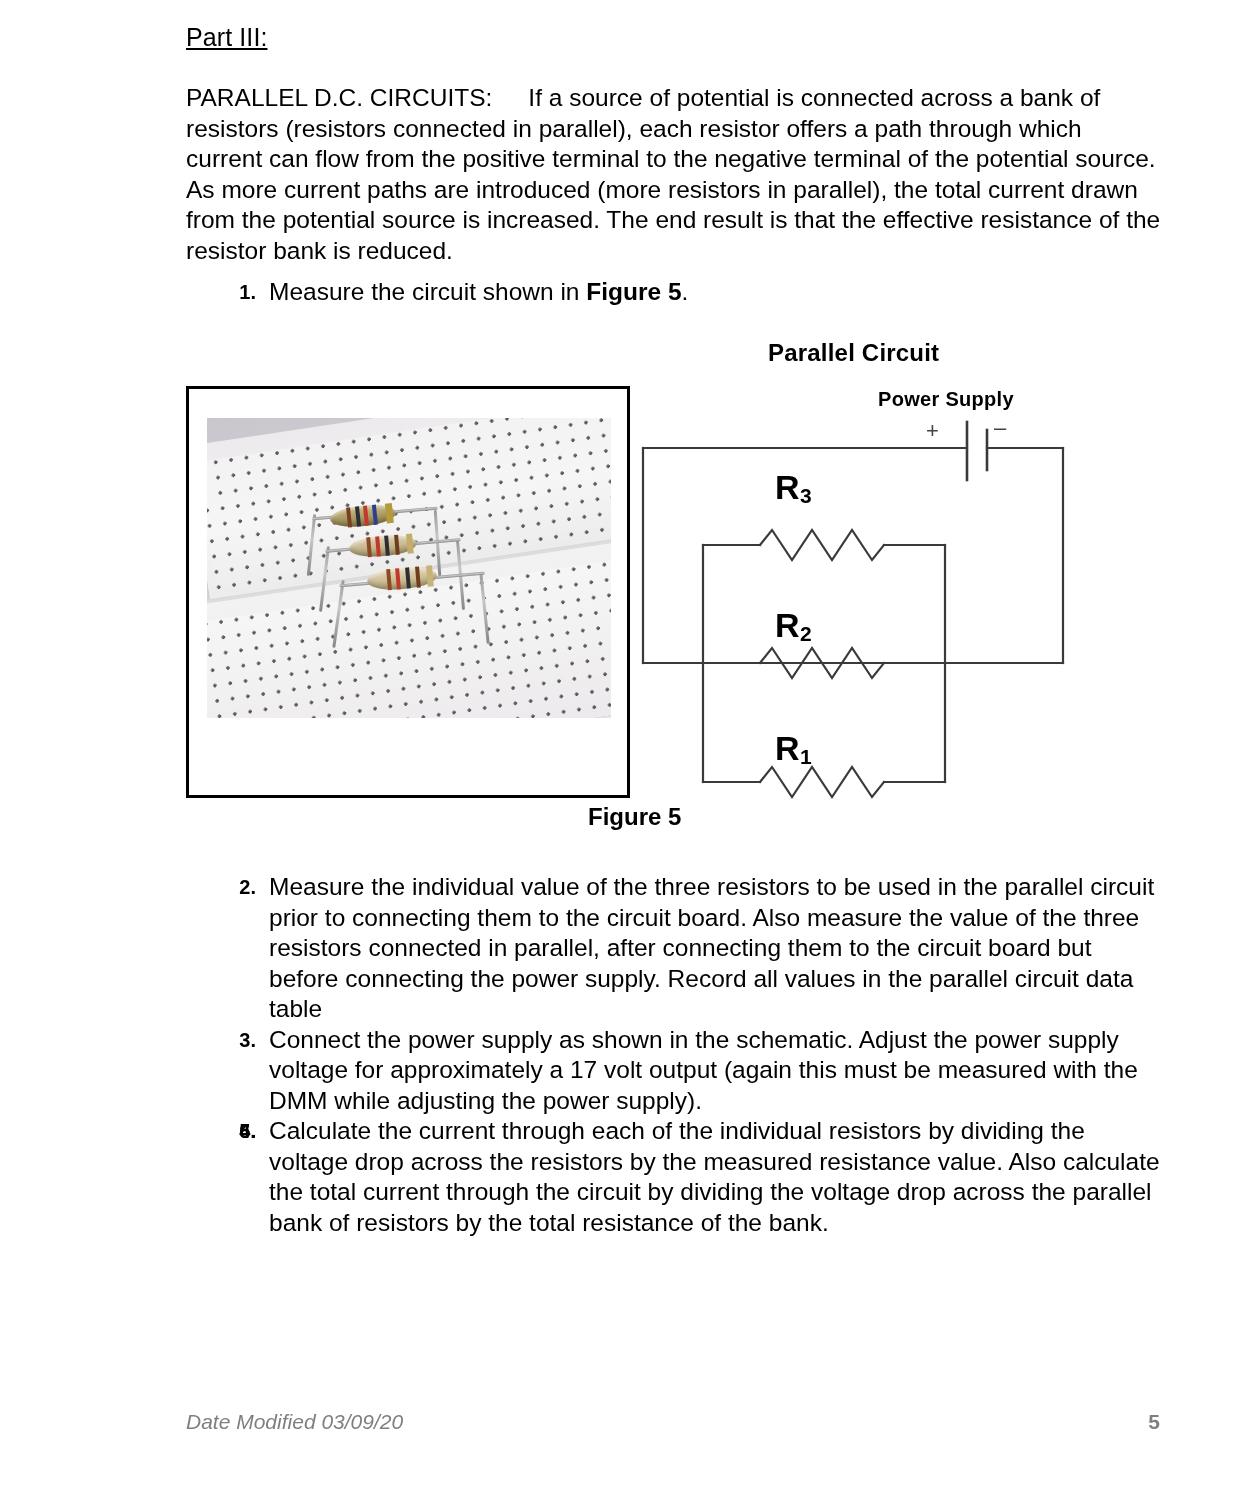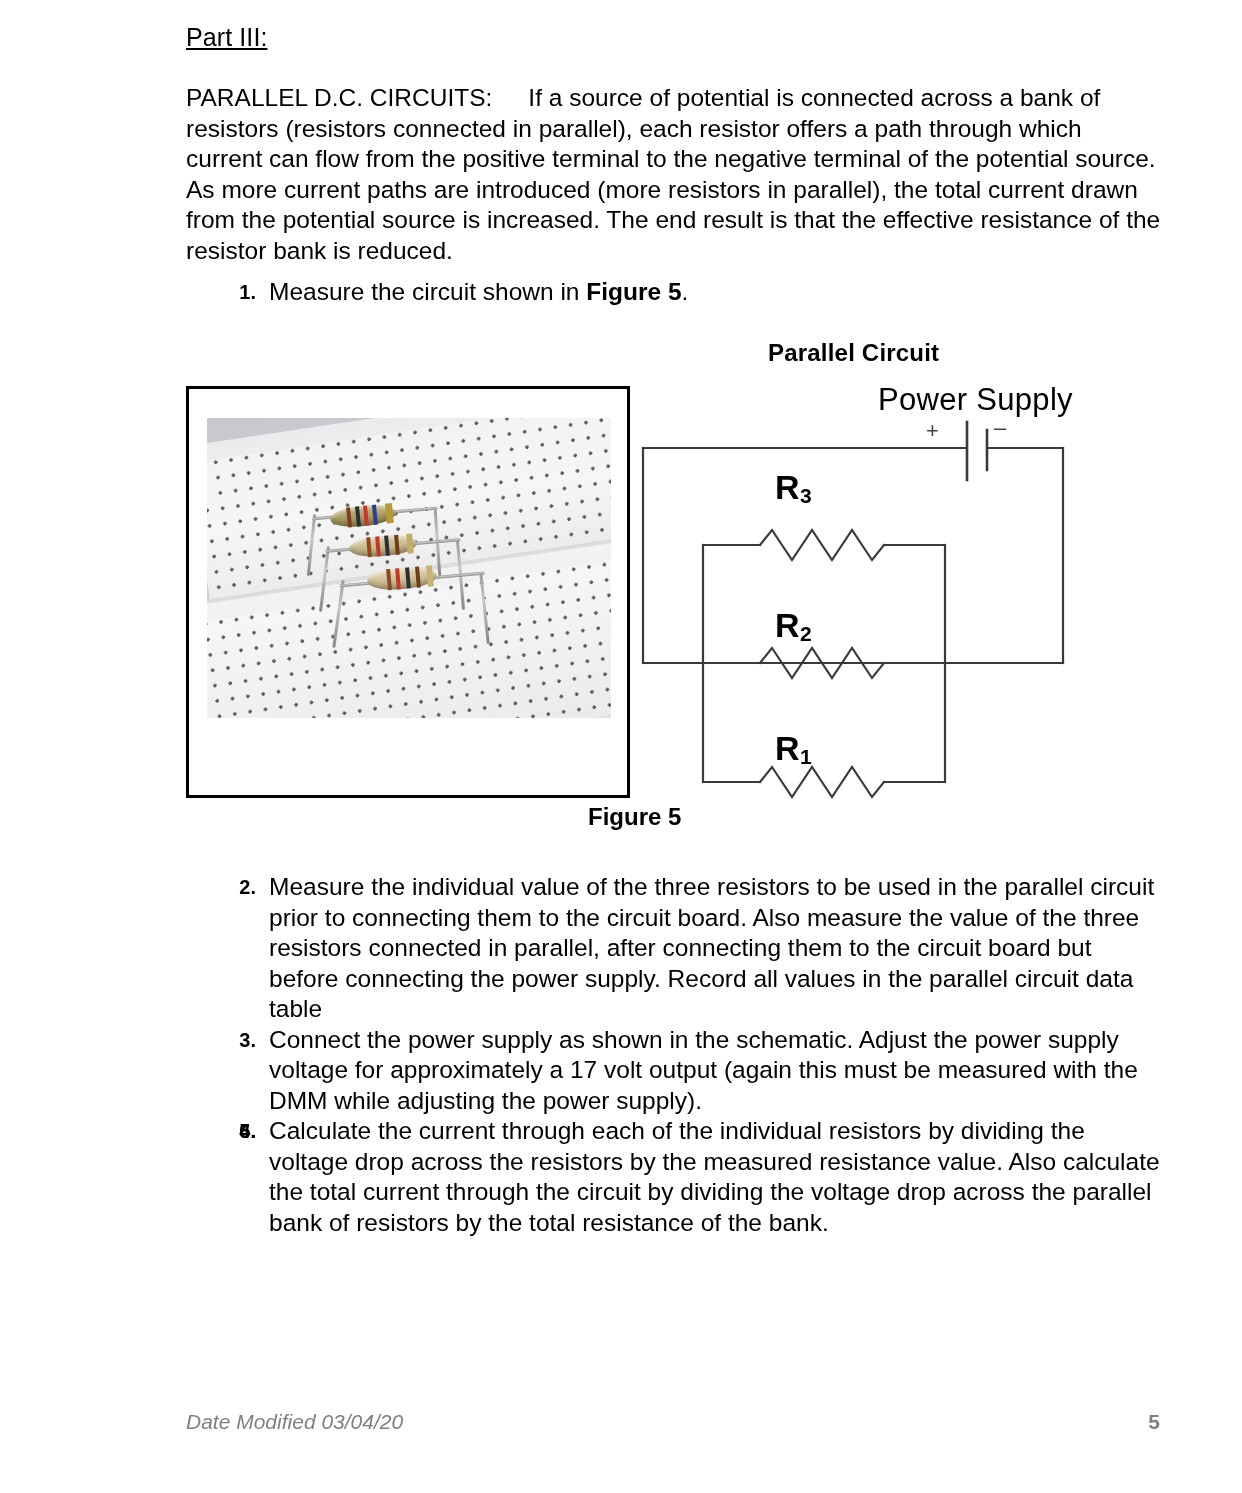--- a/index.html
+++ b/index.html
@@ -182,23 +182,23 @@
   .schematic {
     position: absolute;
     left: 620px;
     top: 370px;
     width: 470px;
     height: 430px;
   }
   .ps-label {
     position: absolute;
     left: 258px;
-    top: 12px;
-    font-size: 31px;
-    font-weight: normal;
+    top: 18px;
+    font-size: 20px;
+    font-weight: bold;
     letter-spacing: .3px;
     white-space: nowrap;
   }
   .r-label {
     position: absolute;
     font-size: 34px;
     font-weight: bold;
     line-height: 1;
     letter-spacing: -.5px;
   }
@@ -379,16 +379,16 @@
     </div>
     <div class="li">
       <span class="num">5.</span>
     </div>
     <div class="li">
       <span class="num">6.</span>
       <span>Calculate the current through each of the individual resistors by dividing the voltage drop across the resistors by the measured resistance value. Also calculate the total current through the circuit by dividing the voltage drop across the parallel bank of resistors by the total resistance of the bank.</span>
     </div>
   </div>
 
-  <div class="footer-left">Date Modified 03/04/20</div>
+  <div class="footer-left">Date Modified 03/09/20</div>
   <div class="footer-right">5</div>
 
 </div>
 
 </body></html>

